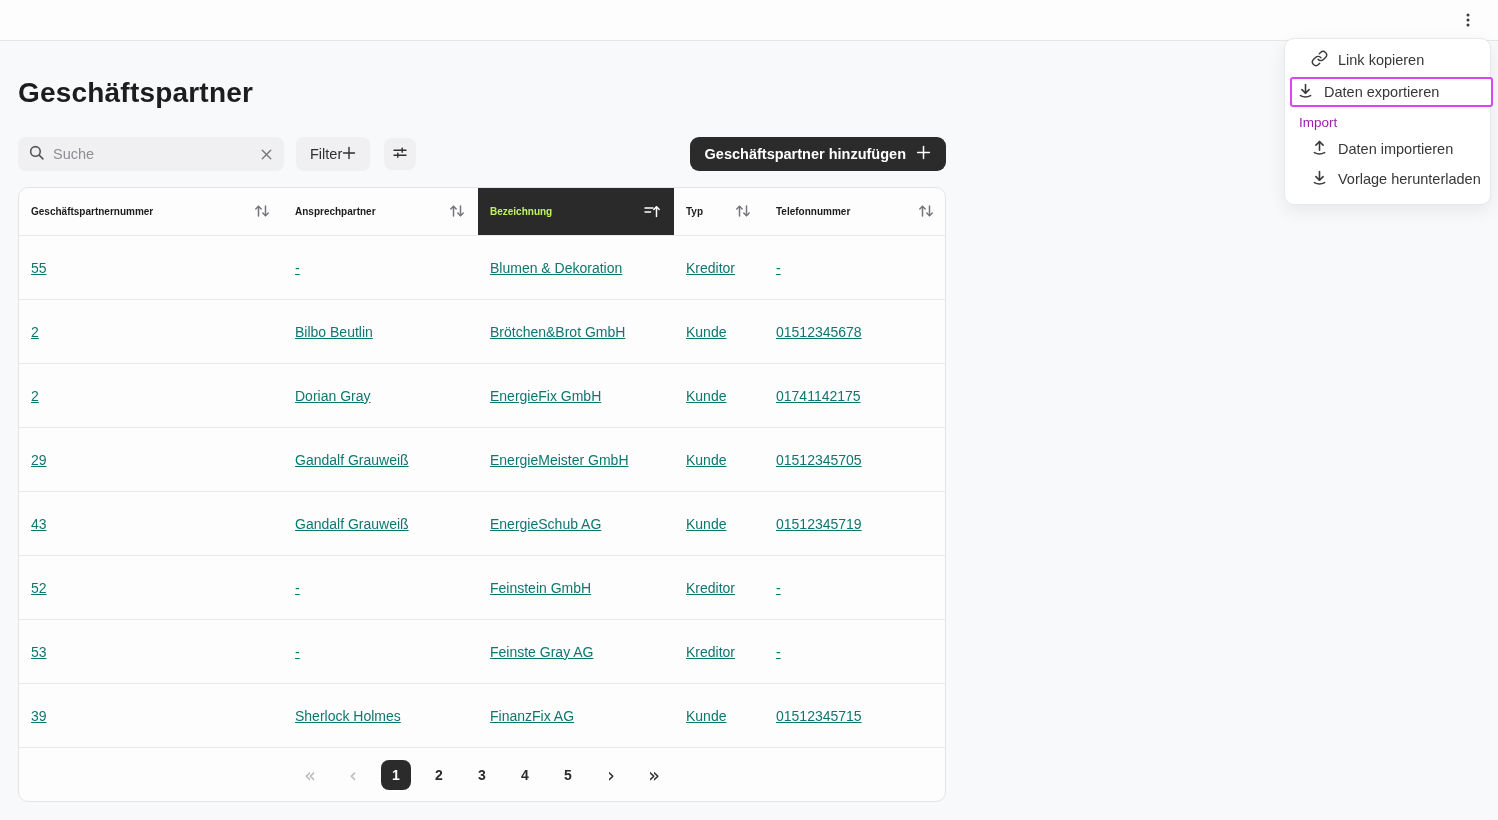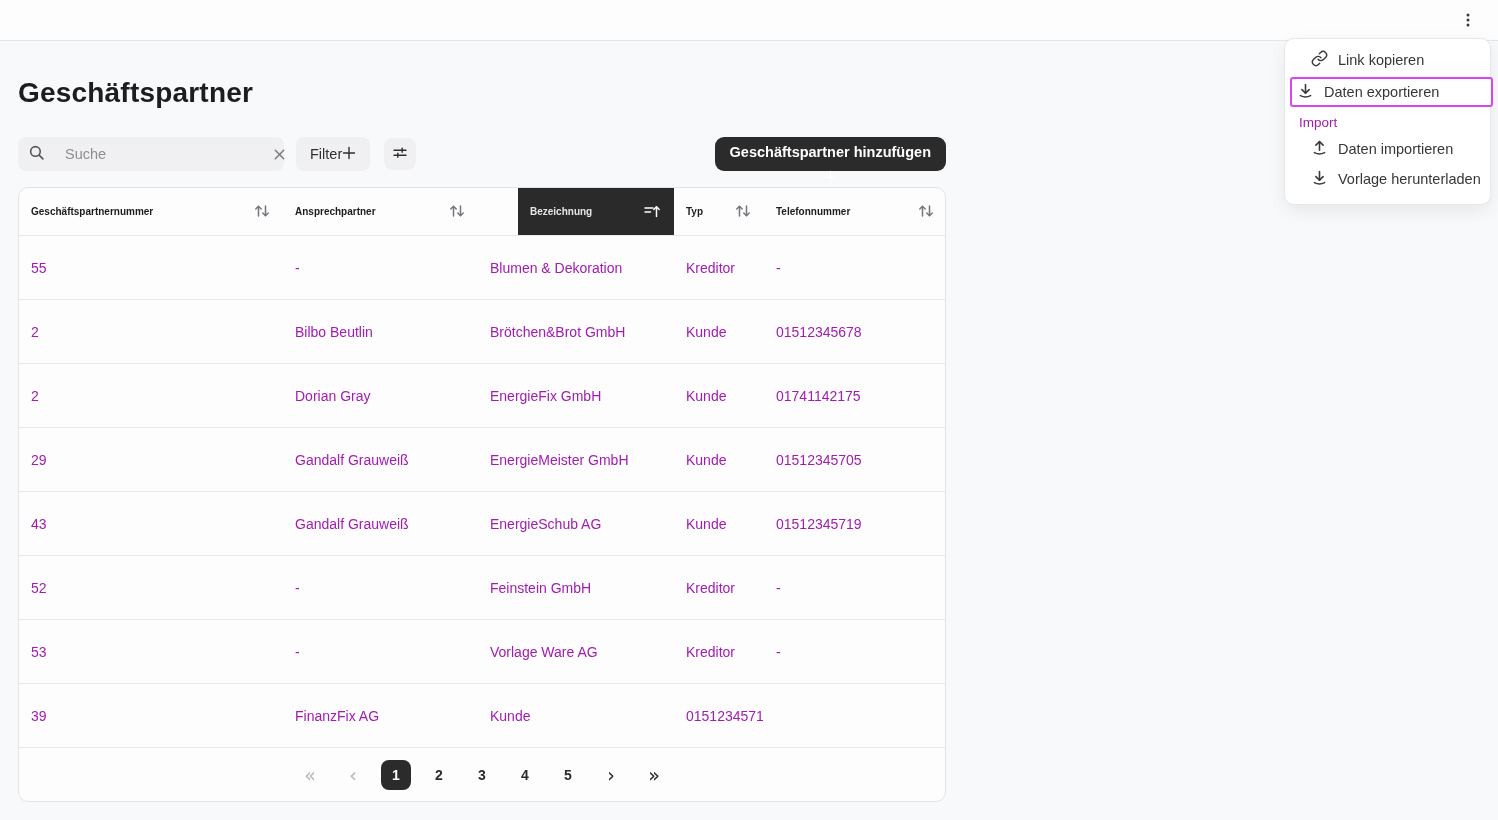--- a/index.html
+++ b/index.html
@@ -76,21 +76,21 @@
     width: 928px;
     display: flex;
     align-items: center;
   }
   .search-box {
     width: 266px; height: 34px;
     background: #f0f0f2;
     border-radius: 8px;
     display: flex; align-items: center;
     padding: 0 10px 0 10px;
-    gap: 20px;
+    gap: 8px;
   }
   .search-box input {
     flex: 1;
     border: none; outline: none; background: transparent;
     font-size: 14.5px;
     font-family: "Liberation Sans", "DejaVu Sans", sans-serif;
     color: #3a3a3a;
   }
   .search-box input::placeholder { color: #8e8e93; }
   .icon-btn-clear { display: flex; cursor: pointer; }
@@ -114,27 +114,26 @@
     border: none; border-radius: 8px;
     display: flex; align-items: center; justify-content: center;
     cursor: pointer;
   }
   .add-btn {
     margin-left: auto;
     height: 34px;
     background: #2b2b2b;
     color: #ffffff;
     border: none; border-radius: 9px;
-    padding: 7px 15px;
+    padding: 0 15px;
     font-size: 14.5px;
     font-weight: 700;
     display: flex; align-items: center; gap: 10px;
     cursor: pointer;
     font-family: "Liberation Sans", "DejaVu Sans", sans-serif;
-    flex-direction: column;
   }
 
   
   .table-card {
     margin-top: 16px;
     width: 928px;
     background: #fdfdfe;
     border: 1px solid #e4e4e7;
     border-radius: 10px;
     overflow: hidden;
@@ -149,35 +148,35 @@
     padding: 0 12px;
     font-size: 10px;
     font-weight: 700;
     color: #1c1c1e;
     gap: 6px;
     cursor: pointer;
   }
   .th .sort-ic { flex: 0 0 auto; }
   .th.active {
     background: #2a2a2a;
-    color: #e5e5e5;
-    margin-left: 40px;
+    color: #bef264;
   }
   .trow {
     border-top: 1px solid #e9e9eb;
     height: 64px;
     background: #fdfdfe;
   }
   .cell {
     display: flex; align-items: center;
     padding: 0 12px;
     font-size: 14px;
-    color: #a21caf;
+    color: #0f766e;
     white-space: nowrap;
     overflow: hidden;
+    text-decoration: underline;
   }
 
   
   .pagination {
     border-top: 1px solid #e9e9eb;
     height: 54px;
     display: flex; align-items: center; justify-content: center;
     gap: 13px;
   }
   .page-nav {
@@ -417,26 +416,27 @@
         <div class="trow">
           <div class="cell">52</div>
           <div class="cell">-</div>
           <div class="cell">Feinstein GmbH</div>
           <div class="cell">Kreditor</div>
           <div class="cell">-</div>
         </div>
         <div class="trow">
           <div class="cell">53</div>
           <div class="cell">-</div>
-          <div class="cell">Vorlage Ware AG</div>
+          <div class="cell">Feinste Gray AG</div>
           <div class="cell">Kreditor</div>
           <div class="cell">-</div>
         </div>
         <div class="trow">
           <div class="cell">39</div>
+          <div class="cell">Sherlock Holmes</div>
           <div class="cell">FinanzFix AG</div>
           <div class="cell">Kunde</div>
           <div class="cell">01512345715</div>
         </div>
       </div>
 
     <div class="pagination">
       <button class="page-nav disabled">«</button>
       <button class="page-nav disabled">‹</button>
       <button class="page-num active">1</button>

